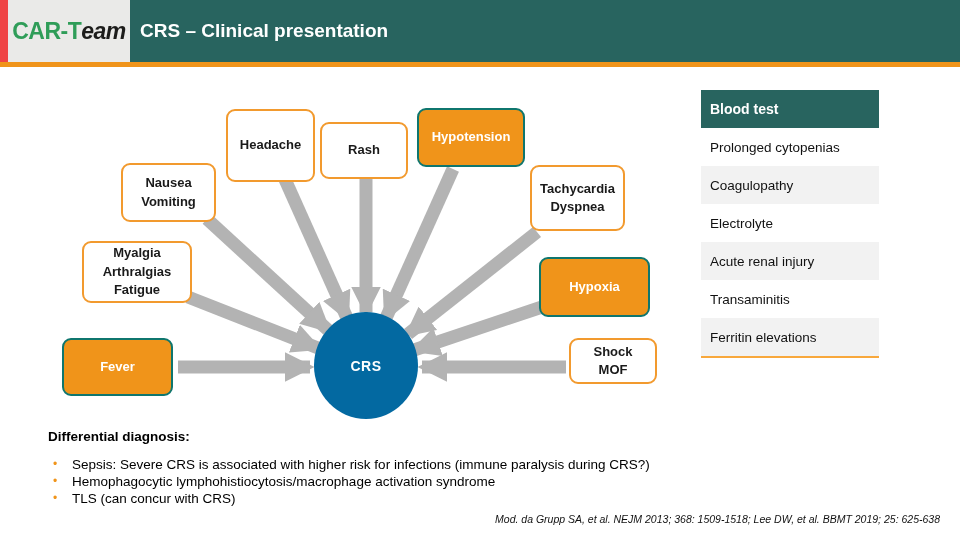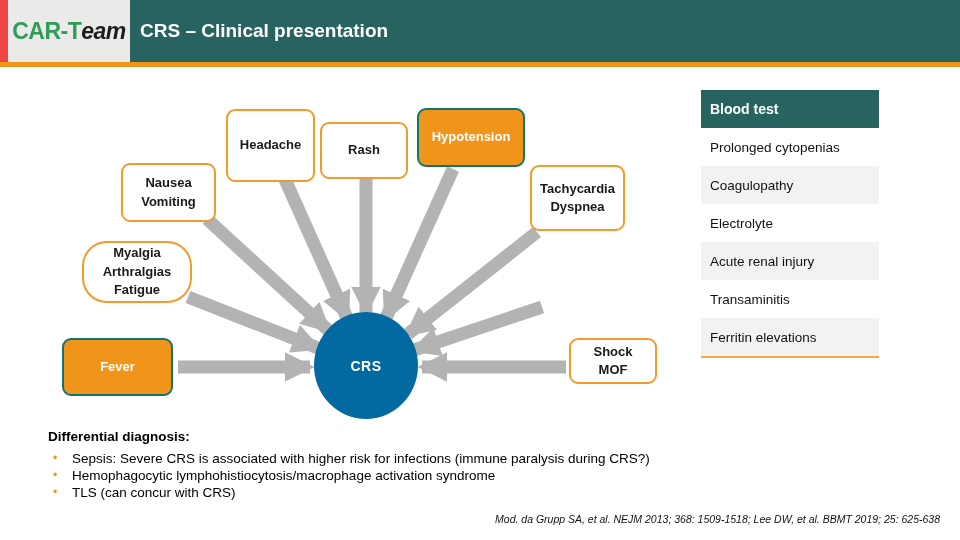--- a/index.html
+++ b/index.html
@@ -19,21 +19,21 @@
 
   
   .arrows-svg { position:absolute; left:0; top:0; width:960px; height:540px; z-index:1; pointer-events:none; }
   .sym-box { position:absolute; z-index:2; display:flex; flex-direction:column; align-items:center;
              justify-content:center; border-radius:9px; font-weight:bold; font-size:13px; line-height:1.42;
              text-align:center; color:#1a1a1a; }
   .sym-box.outline { background:#ffffff; border:2px solid #F29A2E; }
   .sym-box.filled  { background:#F0941A; color:#ffffff; border:2px solid #0f766e; }
 
   #box-fever       { left:62px;  top:338px; width:111px; height:58px; }
-  #box-myalgia     { left:82px;  top:241px; width:110px; height:62px;border-radius:25px; }
+  #box-myalgia     { left:82px;  top:241px; width:110px; height:62px; }
   #box-nausea      { left:121px; top:163px; width:95px;  height:59px; }
   #box-headache    { left:226px; top:109px; width:89px;  height:73px; }
   #box-rash        { left:320px; top:90px;  width:88px;  height:57px;margin-top:32px; }
   #box-hypotension { left:417px; top:108px; width:108px; height:59px; }
   #box-tachycardia { left:530px; top:165px; width:95px;  height:66px; }
   #box-hypoxia     { left:539px; top:257px; width:111px; height:60px; }
   #box-shock       { left:569px; top:338px; width:88px;  height:46px; }
 
   .crs-circle { position:absolute; left:314px; top:312px; width:104px; height:107px; border-radius:50%;
                 background:#0369a1; z-index:3; display:flex; align-items:center; justify-content:center;
@@ -42,21 +42,21 @@
   
   .bt-panel { position:absolute; left:701px; top:90px; width:178px; z-index:2; border-bottom:2px solid #F8A83C; }
   .bt-header { height:38px; background:#28645F; color:#ffffff; font-weight:bold; font-size:14px;
                display:flex; align-items:center; padding-left:9px; }
   .bt-row { height:38px; display:flex; align-items:center; padding-left:9px; font-size:13.5px; color:#111; }
   .bt-row:nth-child(odd) { background:#F2F2F2; }
   .bt-row:nth-child(even) { background:#ffffff; }
 
   
   .diff-block { position:absolute; left:48px; top:429px; width:660px; z-index:2; }
-  .diff-title { font-size:13.5px; font-weight:bold; color:#000; margin-bottom:6px; }
+  .diff-title { font-size:13.5px; font-weight:bold; color:#000; margin-bottom:12px; }
   .diff-item { position:relative; display:flex; align-items:flex-start; font-size:13.5px; color:#000;
                line-height:17px; margin-bottom:0; }
   .bullet { color:#F0941A; width:24px; flex:0 0 24px; padding-left:5px; font-size:12px; line-height:17px; }
 
   
   .citation { position:absolute; right:20px; top:513px; font-size:10.5px; font-style:italic; color:#111; z-index:2; }
 </style>
 </head>
 <body>
 
@@ -107,20 +107,23 @@
   <div id="box-rash" class="sym-box outline">
     <span>Rash</span>
   </div>
   <div id="box-hypotension" class="sym-box filled">
     <span>Hypotension</span>
   </div>
   <div id="box-tachycardia" class="sym-box outline">
     <span>Tachycardia</span>
     <span>Dyspnea</span>
   </div>
+  <div id="box-hypoxia" class="sym-box filled">
+    <span>Hypoxia</span>
+  </div>
   <div id="box-shock" class="sym-box outline">
     <span>Shock</span>
     <span>MOF</span>
   </div>
 
   <div class="crs-circle">
     <span>CRS</span>
   </div>
 
   <div class="bt-panel">

